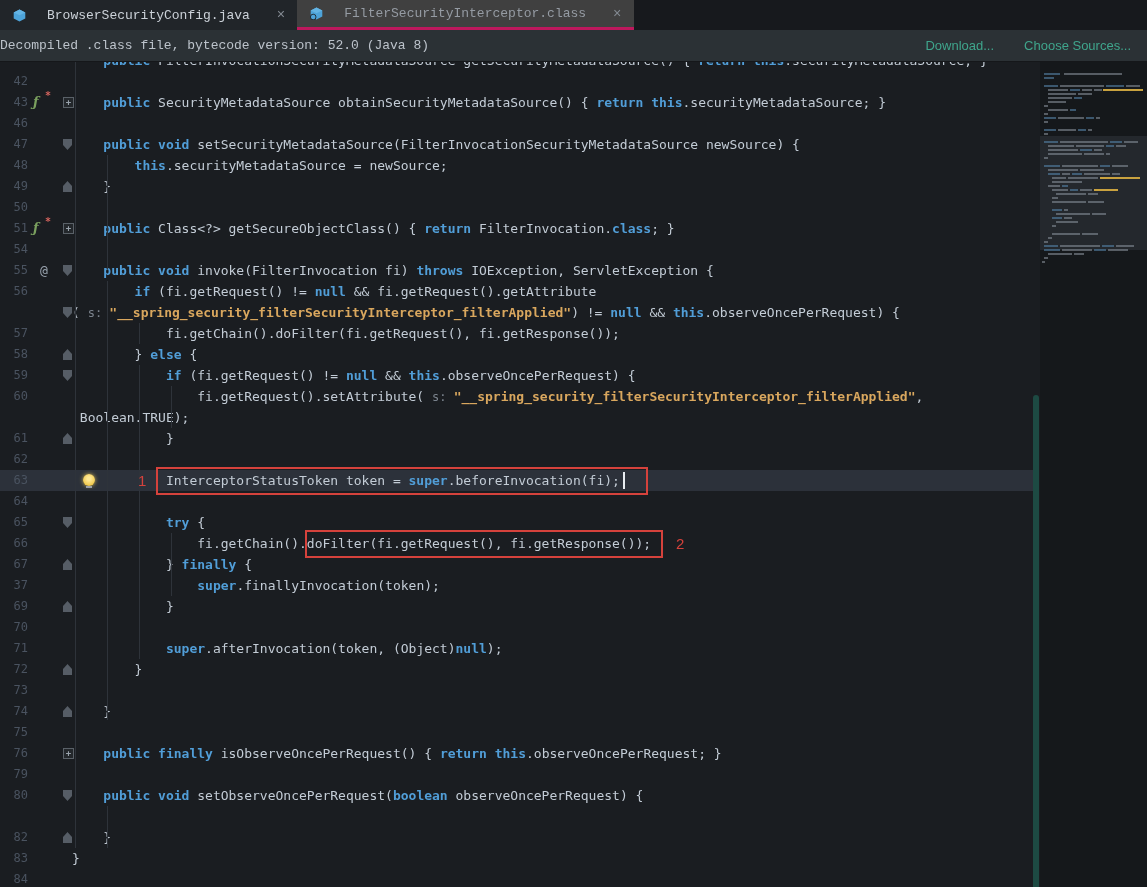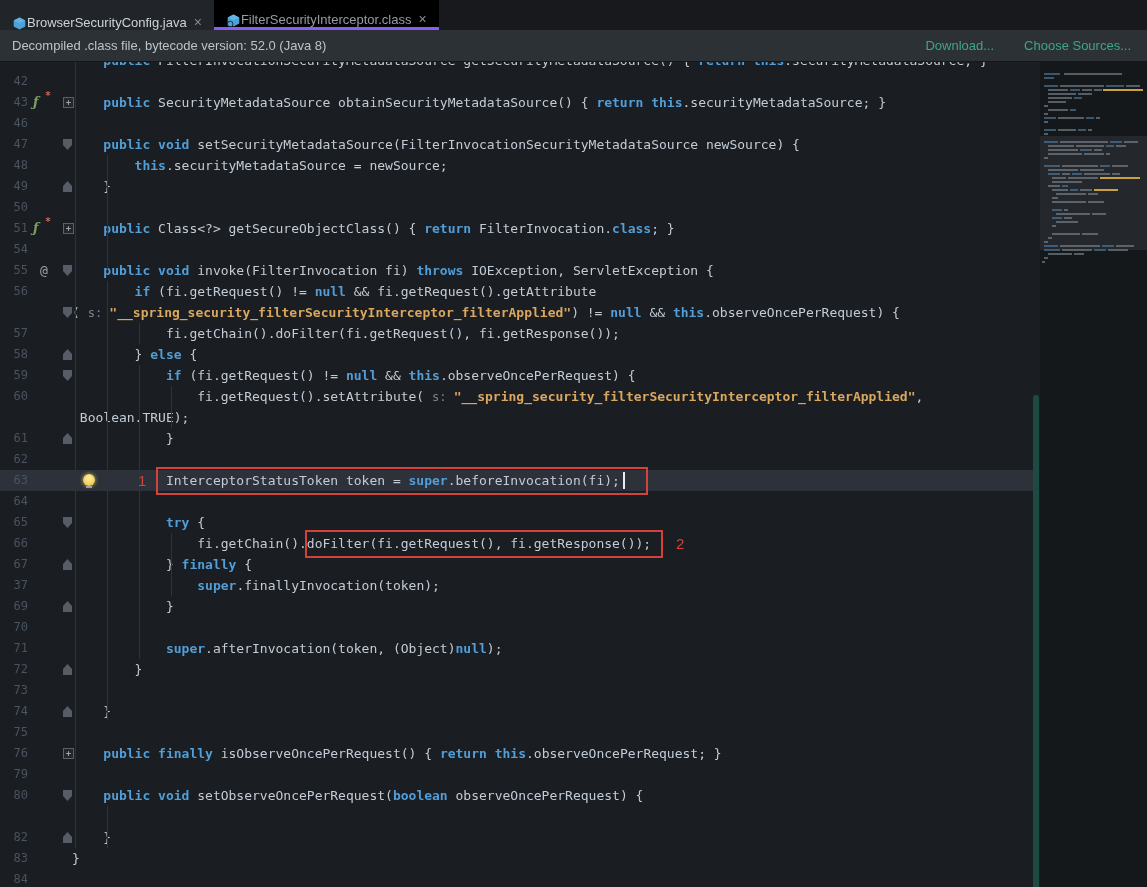--- a/index.html
+++ b/index.html
@@ -1,32 +1,32 @@
 <!DOCTYPE html>
 <html><head>
 <meta charset="utf-8">
 <style>
   html,body{margin:0;padding:0;background:#101214;}
   #app{position:relative;width:1147px;height:887px;overflow:hidden;
        background:#1a1d21;font-family:"Liberation Sans",sans-serif;}
 
   
   #tabbar{position:absolute;left:0;top:0;width:1147px;height:30px;background:#17191d;display:flex;}
-  .tab{height:30px;display:flex;align-items:flex-end;gap:1px;padding:0 12px 0 13px;
-       font-size:13px;cursor:default;position:relative;box-sizing:border-box;}
+  .tab{height:30px;display:flex;align-items:center;gap:21px;padding:0 12px 0 13px;
+       font-size:13px;cursor:default;position:relative;box-sizing:border-box;font-family:Liberation Mono, monospace;}
   .tab.inactive{background:#212529;color:#ccd2d9;}
-  .tab.active{background:#000000;color:#959ba3;border-bottom:3px solid #8b5cf6;padding-bottom:0;}
+  .tab.active{background:#404040;color:#959ba3;border-bottom:3px solid #be185d;padding-bottom:0;}
   .tab .close{color:#848b93;font-size:14px;margin-left:6px;}
   .cube{width:13px;height:13px;display:inline-block;position:relative;flex:0 0 13px;}
   .cube svg{display:block;}
 
   
   #banner{position:absolute;left:0;top:30px;width:1147px;height:32px;background:#2b3135;
           display:flex;align-items:center;font-size:13px;color:#bcc3cb;border-bottom:1px solid #15171a;box-sizing:border-box;}
-  #banner .msg{margin-left:12px;flex:1;}
+  #banner .msg{flex:1;font-family:Liberation Mono, monospace;}
   #banner .lnk{color:#3fa58c;margin-right:30px;cursor:pointer;}
   #banner .lnk:last-child{margin-right:16px;}
 
   
   #editor{position:absolute;left:0;top:62px;width:1034px;height:825px;overflow:hidden;background:#1a1d21;}
   .row{position:absolute;left:0;width:1034px;height:21px;white-space:pre;}
   .row.hl{background:#2c313a;}
   .lnum{position:absolute;left:0;top:0;width:28px;text-align:right;
         font:12px/21px "DejaVu Sans Mono",monospace;color:#4a5360;}
   .code{position:absolute;left:72px;top:0;font:13px/21px "DejaVu Sans Mono",monospace;color:#c3ccd6;}

